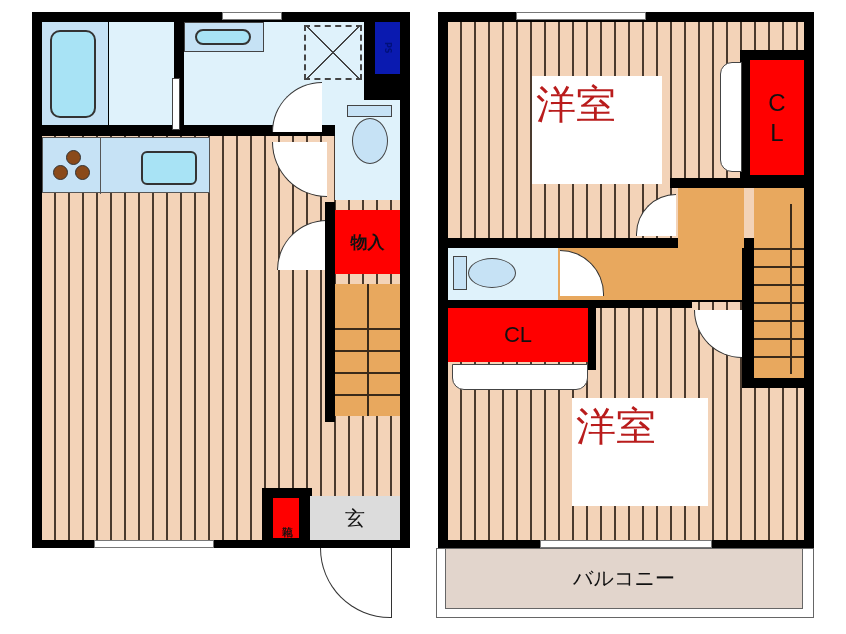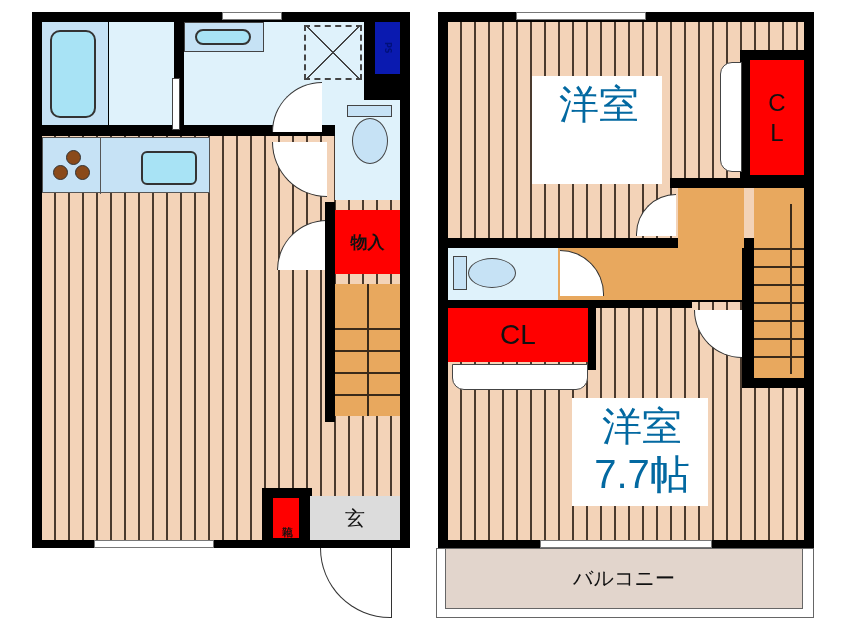--- a/index.html
+++ b/index.html
@@ -7,21 +7,21 @@
   .abs{position:absolute;box-sizing:border-box;}
   .wall{background:#000;}
   .floor{background-color:#f3d3b8;background-image:repeating-linear-gradient(90deg, transparent 0, transparent 12px, #4a3a2e 12px, #4a3a2e 14px);}
   .wet{background:#dff2fb;}
   .wet2{background:#c6e2f5;}
   .fixture{background:#a8e3f5;border:2px solid #333;}
   .stair{background:#e8a85e;}
   .hall{background:#e8a85e;}
   .closet{background:#ff0000;}
   .white{background:#fff;}
-  .label{background:#fff;color:#0369a1;line-height:1.05;text-align:center;}
+  .label{background:#fff;color:#b91c1c;line-height:1.05;}
   .win{background:#fff;border:1px solid #777;}
   .door-arc{border:1.5px solid #333;background:#fff;}
   .step{position:absolute;left:0;right:0;height:2px;background:#3a2a1a;}
 </style>
 </head>
 <body>
 
 <div class="abs" style="left:32px;top:12px;width:378px;height:536px;">
 
   <div class="abs wall" style="left:0;top:0;width:378px;height:536px;"></div>
@@ -123,32 +123,31 @@
   <div class="abs wet" style="left:10px;top:236px;width:110px;height:52px;">
     <div class="abs wet2" style="left:5px;top:8px;width:14px;height:34px;border:1px solid #444;"></div>
     <div class="abs wet2" style="left:20px;top:10px;width:48px;height:30px;border:1.5px solid #444;border-radius:50%;"></div>
   </div>
   <div class="abs door-arc" style="left:122px;top:238px;width:44px;height:46px;border-radius:0 46px 0 0;border-left:none;border-bottom:none;"></div>
   <div class="abs door-arc" style="left:198px;top:182px;width:40px;height:42px;border-radius:42px 0 0 0;border-right:none;border-bottom:none;"></div>
   <div class="abs door-arc" style="left:256px;top:298px;width:48px;height:48px;border-radius:0 0 0 48px;border-top:none;border-right:none;"></div>
   <div class="abs wall" style="left:10px;top:288px;width:244px;height:8px;"></div>
 
   <div class="abs closet" style="left:10px;top:296px;width:140px;height:54px;display:flex;align-items:center;justify-content:center;">
-    <span style="font-family:'Liberation Sans',sans-serif;font-size:28px;color:#111;">CL</span>
+    <span style="font-family:'Liberation Sans',sans-serif;font-size:22px;color:#111;">CL</span>
   </div>
   <div class="abs wall" style="left:150px;top:296px;width:8px;height:62px;"></div>
   <div class="abs white" style="left:14px;top:352px;width:136px;height:26px;border:1px solid #444;border-radius:0 0 12px 12px;"></div>
 
   <div class="abs label" style="left:94px;top:64px;width:130px;height:108px;padding:4px 0 0 4px;font-size:40px;line-height:48px;">
     <div>洋室</div>
   </div>
 
   <div class="abs label" style="left:134px;top:386px;width:136px;height:108px;padding:4px 0 0 4px;font-size:40px;line-height:48px;">
     <div>洋室</div>
-    <div style="font-family:'Liberation Sans',sans-serif;">7.7帖</div>
   </div>
 
   <div class="abs win" style="left:78px;top:0;width:130px;height:8px;"></div>
   <div class="abs win" style="left:102px;top:528px;width:172px;height:8px;"></div>
 </div>
 
 <div class="abs" style="left:436px;top:548px;width:378px;height:70px;border:1.5px solid #666;background:#fff;">
   <div class="abs" style="left:8px;top:0;width:358px;height:60px;background:#e2d5cc;border:1px solid #666;border-top:none;display:flex;align-items:center;justify-content:center;">
     <span style="font-size:20px;color:#111;">バルコニー</span>
   </div>

